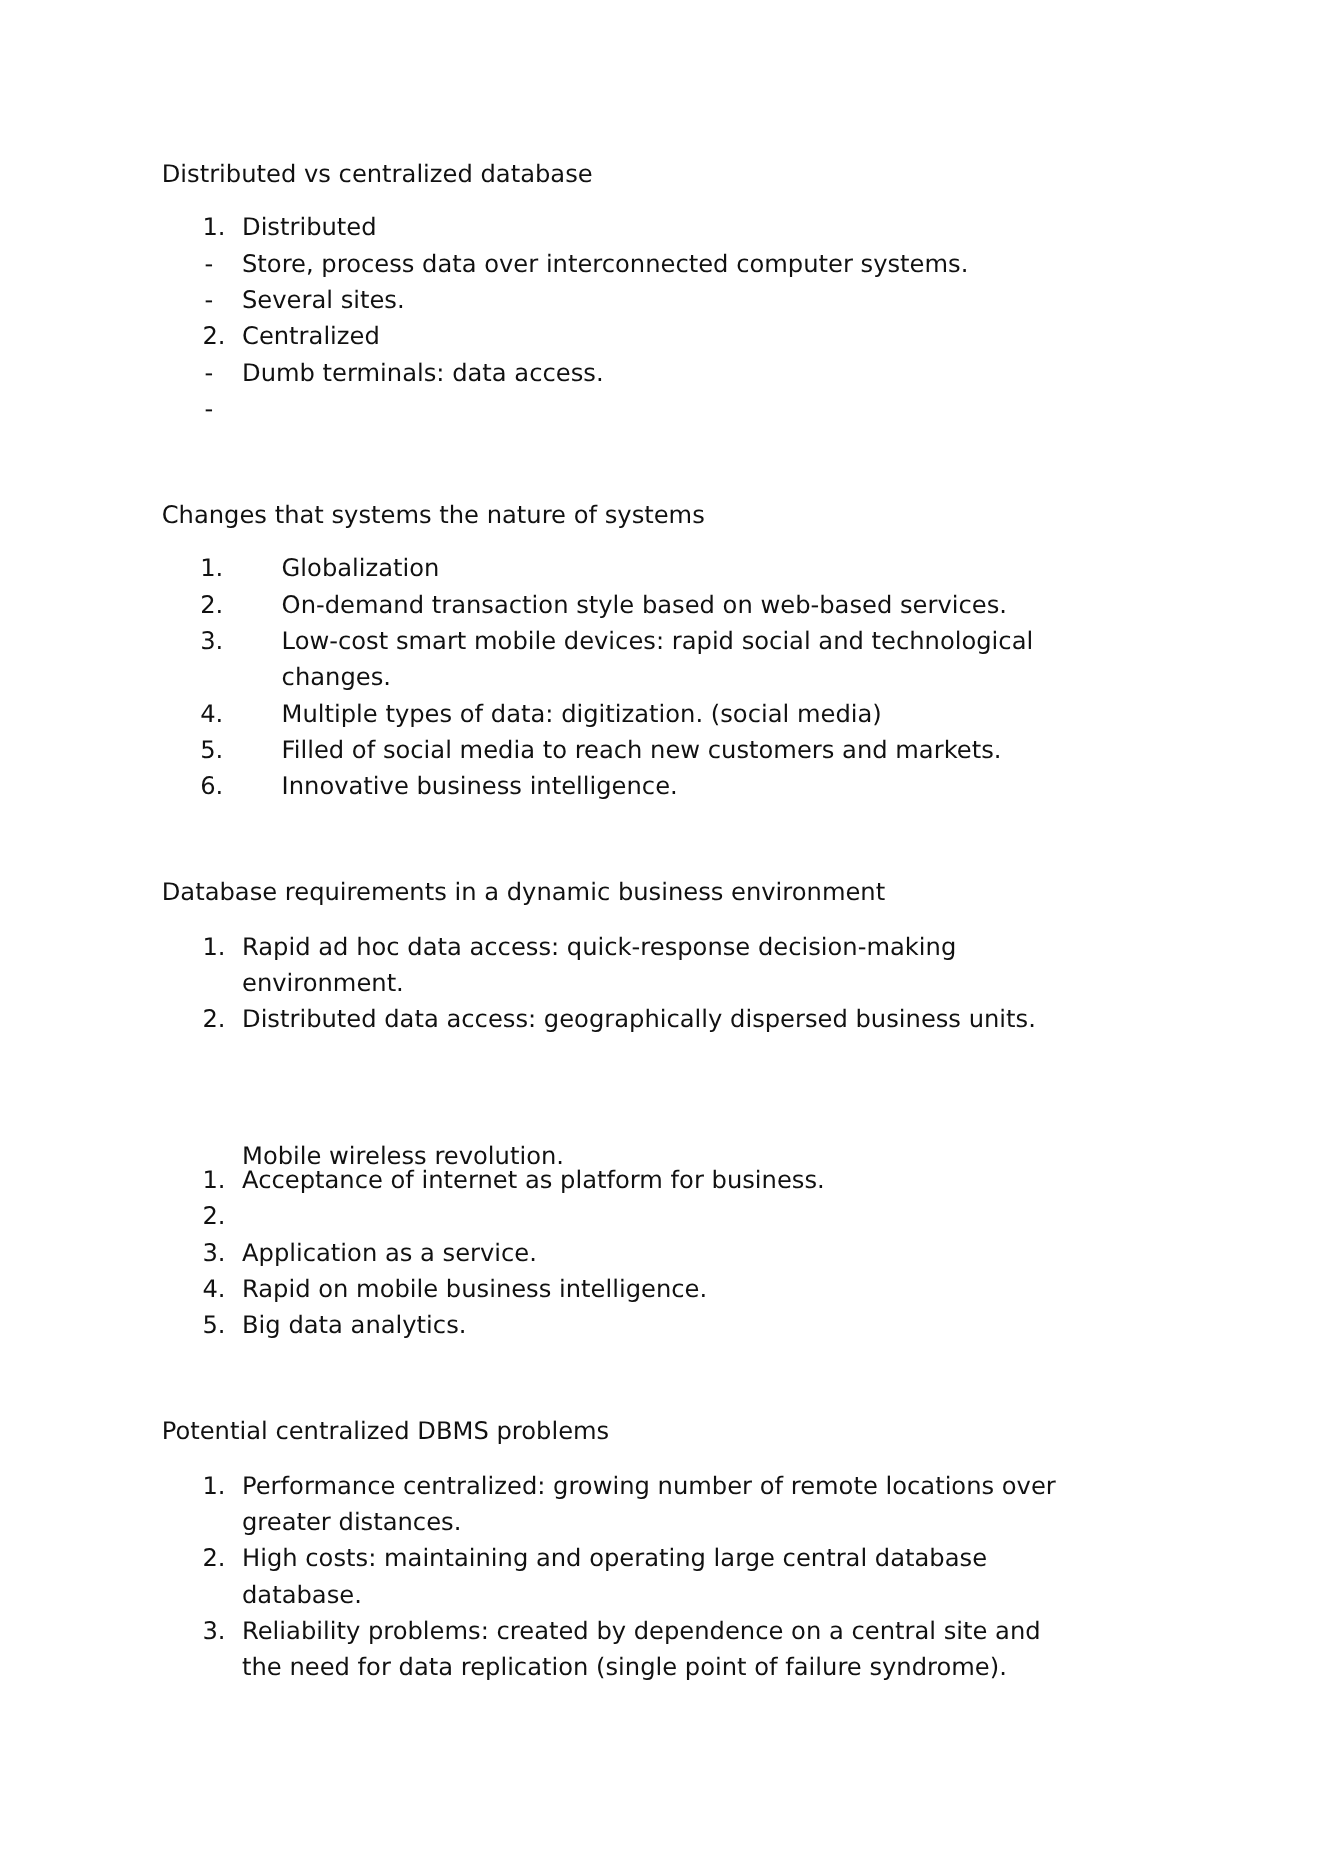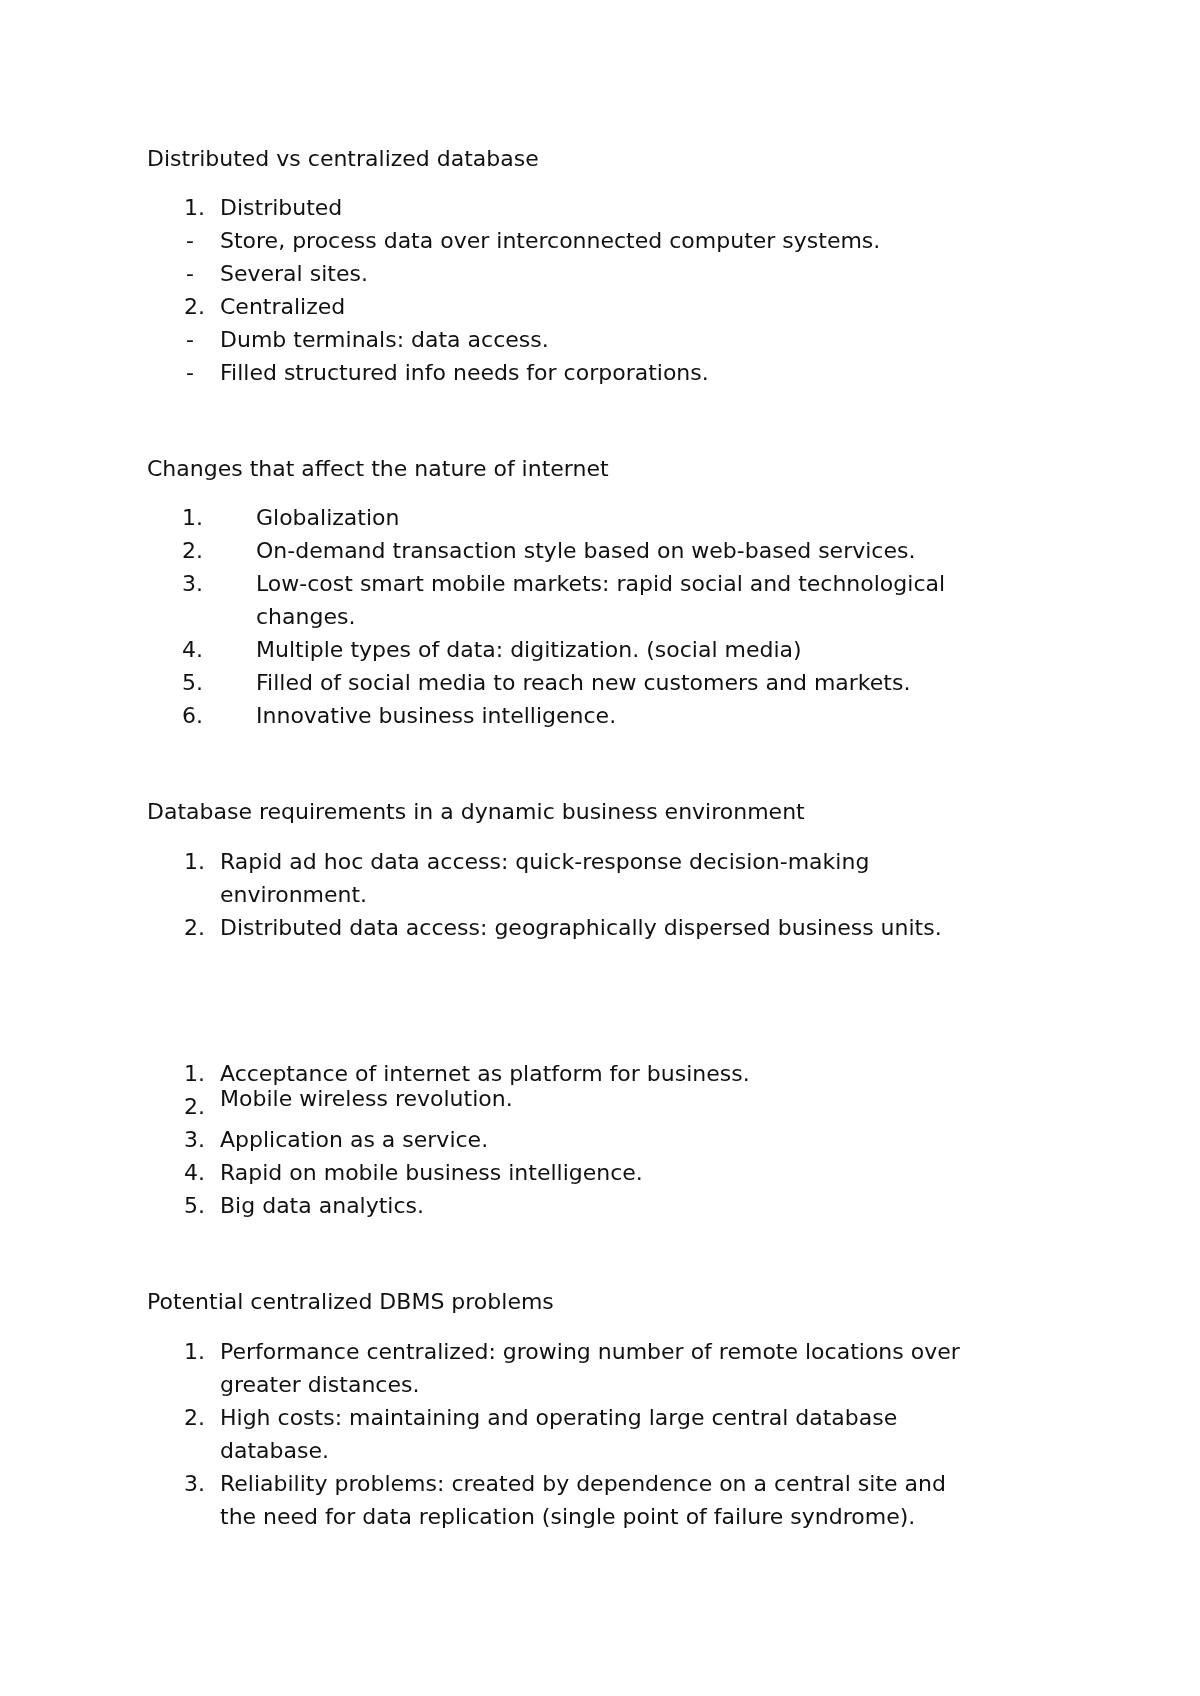--- a/index.html
+++ b/index.html
@@ -20,48 +20,47 @@
   <div class="line" style="left:220px;top:195px">Distributed</div>
   <div class="mk" style="left:186px;top:228px">-</div>
   <div class="line" style="left:220px;top:228px">Store, process data over interconnected computer systems.</div>
   <div class="mk" style="left:186px;top:261px">-</div>
   <div class="line" style="left:220px;top:261px">Several sites.</div>
   <div class="mk" style="left:184px;top:294px">2.</div>
   <div class="line" style="left:220px;top:294px">Centralized</div>
   <div class="mk" style="left:186px;top:327px">-</div>
   <div class="line" style="left:220px;top:327px">Dumb terminals: data access.</div>
   <div class="mk" style="left:186px;top:360px">-</div>
-  <div class="line" style="left:220px;top:360px">Filled structured info needs for corporations.</div>
 
-  <div class="line h" style="top:456px">Changes that affect the nature of internet</div>
+  <div class="line h" style="top:456px">Changes that systems the nature of systems</div>
   <div class="mk" style="left:182px;top:505px">1.</div>
   <div class="line" style="left:256px;top:505px">Globalization</div>
   <div class="mk" style="left:182px;top:538px">2.</div>
   <div class="line" style="left:256px;top:538px">On-demand transaction style based on web-based services.</div>
   <div class="mk" style="left:182px;top:571px">3.</div>
-  <div class="line" style="left:256px;top:571px">Low-cost smart mobile markets: rapid social and technological</div>
+  <div class="line" style="left:256px;top:571px">Low-cost smart mobile devices: rapid social and technological</div>
   <div class="line" style="left:256px;top:604px">changes.</div>
   <div class="mk" style="left:182px;top:637px">4.</div>
   <div class="line" style="left:256px;top:637px">Multiple types of data: digitization. (social media)</div>
   <div class="mk" style="left:182px;top:670px">5.</div>
   <div class="line" style="left:256px;top:670px">Filled of social media to reach new customers and markets.</div>
   <div class="mk" style="left:182px;top:703px">6.</div>
   <div class="line h" style="top:799px">Database requirements in a dynamic business environment</div>
 
   <div class="line" style="left:256px;top:703px">Innovative business intelligence.</div>
   <div class="mk" style="left:184px;top:849px">1.</div>
   <div class="line" style="left:220px;top:849px">Rapid ad hoc data access: quick-response decision-making</div>
   <div class="line" style="left:220px;top:882px">environment.</div>
   <div class="mk" style="left:184px;top:915px">2.</div>
   <div class="line" style="left:220px;top:915px">Distributed data access: geographically dispersed business units.</div>
 
   <div class="mk" style="left:184px;top:1061px">1.</div>
   <div class="line" style="left:220px;top:1061px">Acceptance of internet as platform for business.</div>
   <div class="mk" style="left:184px;top:1094px">2.</div>
-  <div class="line" style="left:220px;top:1086px">Mobile wireless revolution.</div>
+  <div class="line" style="left:220px;top:1039px">Mobile wireless revolution.</div>
   <div class="mk" style="left:184px;top:1127px">3.</div>
   <div class="line" style="left:220px;top:1127px">Application as a service.</div>
   <div class="mk" style="left:184px;top:1160px">4.</div>
   <div class="line" style="left:220px;top:1160px">Rapid on mobile business intelligence.</div>
   <div class="mk" style="left:184px;top:1193px">5.</div>
   <div class="line" style="left:220px;top:1193px">Big data analytics.</div>
 
   <div class="line h" style="top:1289px">Potential centralized DBMS problems</div>
   <div class="mk" style="left:184px;top:1339px">1.</div>
   <div class="line" style="left:220px;top:1339px">Performance centralized: growing number of remote locations over</div>

